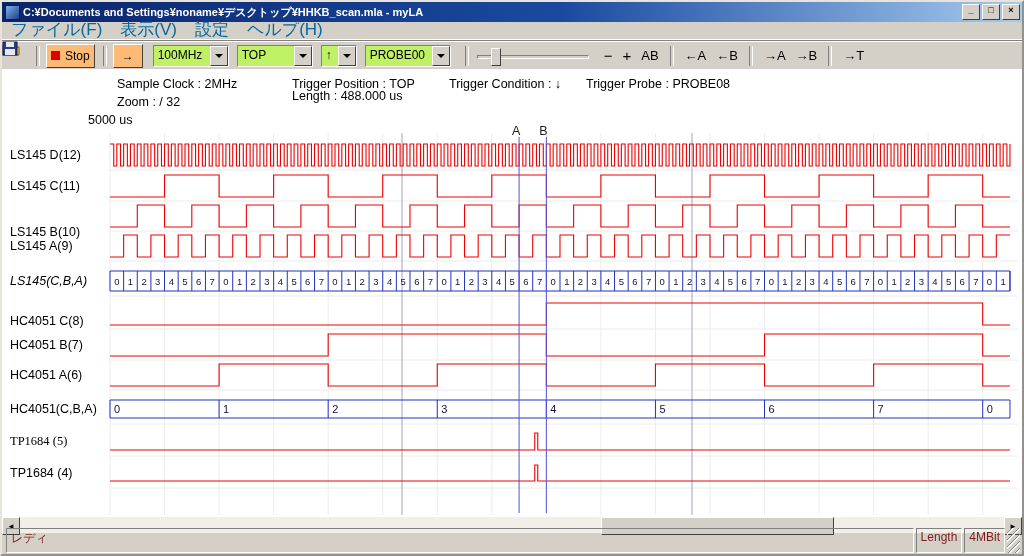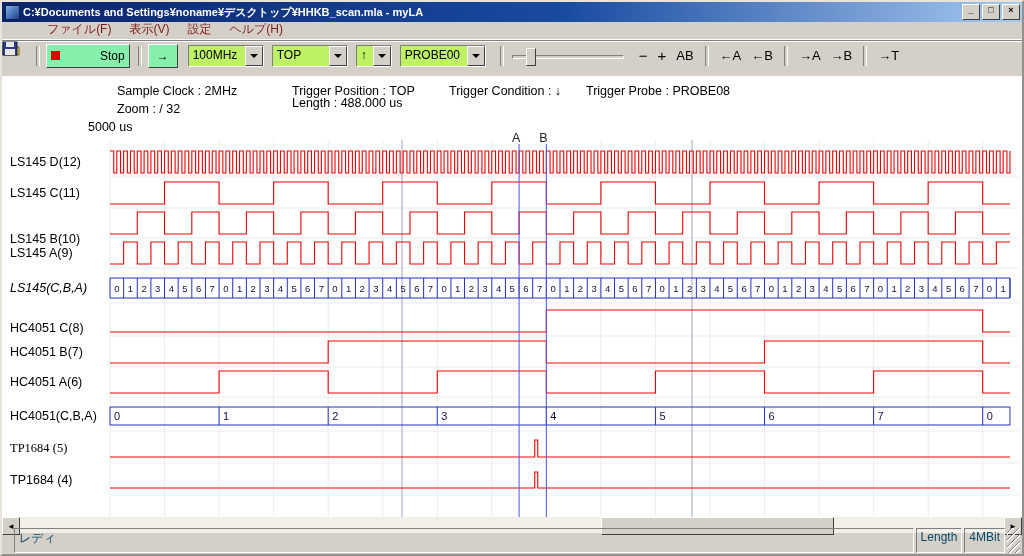--- a/index.html
+++ b/index.html
@@ -12,60 +12,60 @@
     display:flex;align-items:center;padding:0 2px;color:#fff;font-size:11px;font-weight:bold;}
   .title-icon{width:13px;height:13px;margin:0 3px 0 1px;flex:0 0 auto;
     background:linear-gradient(135deg,#7fb2e5,#1d3f8f);border:1px solid #0a1e4a;}
   .title-text{flex:1;white-space:nowrap;overflow:hidden;}
   .tb-btn{width:16px;height:14px;margin-left:2px;background:#d4d0c8;
     border:1px solid #404040;border-top-color:#fff;border-left-color:#fff;
     font-size:9px;line-height:11px;text-align:center;color:#000;font-weight:bold;flex:0 0 auto;}
 
   
   .menubar{position:absolute;top:18px;left:0;right:0;height:19px;display:flex;align-items:center;
-    font-size:12px;color:#7f1d1d;border-bottom:1px solid #fff;padding-left:36px;}
+    font-size:17px;color:#0369a1;border-bottom:1px solid #fff;}
   .menu-item{padding:1px 9px;}
 
   
   .toolbar{position:absolute;top:38px;left:0;right:0;height:29px;display:flex;align-items:center;
     border-top:1px solid #808080;box-shadow:inset 0 1px 0 #fff;font-size:12px;color:#000;padding-left:8px;}
   .tbtn{display:flex;align-items:center;justify-content:center;height:22px;padding:0 4px;margin-right:2px;}
-  .tbtn.raised{border:1px solid #404040;border-top-color:#fff;border-left-color:#fff;background:#86efac;gap:35px;}
+  .tbtn.raised{border:1px solid #404040;border-top-color:#fff;border-left-color:#fff;background:#fdba74;}
   .tsep{width:2px;height:20px;margin:0 6px;border-left:1px solid #808080;border-right:1px solid #fff;}
   .stop-square{width:9px;height:9px;background:#e00000;margin-right:5px;}
   .combo{display:flex;height:20px;margin-right:8px;border:1px solid #808080;
     border-bottom-color:#fff;border-right-color:#fff;background:#bef264;align-items:stretch;}
   .combo .val{padding:2px 4px 0 4px;font-size:12px;white-space:nowrap;flex:1;}
   .combo .arrow{width:16px;background:#d4d0c8;border:1px solid #404040;border-top-color:#fff;border-left-color:#fff;
     display:flex;align-items:center;justify-content:center;}
   .combo .arrow:after{content:"";border:4px solid transparent;border-top-color:#000;margin-top:4px;}
   .slider{position:relative;width:112px;height:22px;margin:0 10px 0 2px;flex:0 0 auto;}
   .slider-track{position:absolute;left:0;right:0;top:10px;height:2px;border:1px solid #808080;border-bottom-color:#fff;border-right-color:#fff;}
   .slider-handle{position:absolute;left:14px;top:3px;width:8px;height:16px;background:#d4d0c8;
     border:1px solid #404040;border-top-color:#fff;border-left-color:#fff;}
   .flatbtn{padding:0 5px;height:22px;display:flex;align-items:center;font-size:13px;}
 
   
-  .client{position:absolute;top:67px;left:0;right:0;bottom:37px;background:#fff;overflow:hidden;margin-top:7px;}
+  .client{position:absolute;top:67px;left:0;right:0;bottom:37px;background:#fff;overflow:hidden;}
   .hdr{position:absolute;font-size:12.5px;color:#000;white-space:nowrap;}
   .timescale{position:absolute;left:86px;top:44px;font-size:12.5px;color:#000;}
   .channel-label{position:absolute;left:8px;height:16px;line-height:16px;font-size:12.5px;color:#000;white-space:nowrap;}
   svg{position:absolute;left:0;top:0;}
 
   
   .hscroll{position:absolute;left:0;right:0;bottom:21px;height:16px;background:#f1efe7;display:flex;}
   .sb-btn{width:16px;height:16px;background:#d4d0c8;border:1px solid #404040;border-top-color:#fff;border-left-color:#fff;
     display:flex;align-items:center;justify-content:center;font-size:8px;color:#000;flex:0 0 auto;}
   .sb-track{position:relative;flex:1;}
   .sb-thumb{position:absolute;top:0;height:16px;left:59%;width:23.5%;background:#d4d0c8;
     border:1px solid #404040;border-top-color:#fff;border-left-color:#fff;}
 
   
   .statusbar{position:absolute;left:0;right:0;bottom:0;height:27px;display:flex;align-items:stretch;
-    font-size:12px;color:#0c4a6e;padding:1px 2px 1px 12px;box-sizing:border-box;gap:2px;}
+    font-size:12px;color:#7f1d1d;padding:1px 2px 1px 4px;box-sizing:border-box;gap:2px;}
   .cell{border:1px solid #808080;border-bottom-color:#fff;border-right-color:#fff;padding:1px 4px 0 4px;white-space:nowrap;}
   .cell.main{flex:1;}
   .grip{width:13px;background:
     repeating-linear-gradient(135deg,transparent 0 3px,#808080 3px 4px,#fff 4px 5px);}
 </style>
 </head>
 <body>
 
 <div class="window">
 

